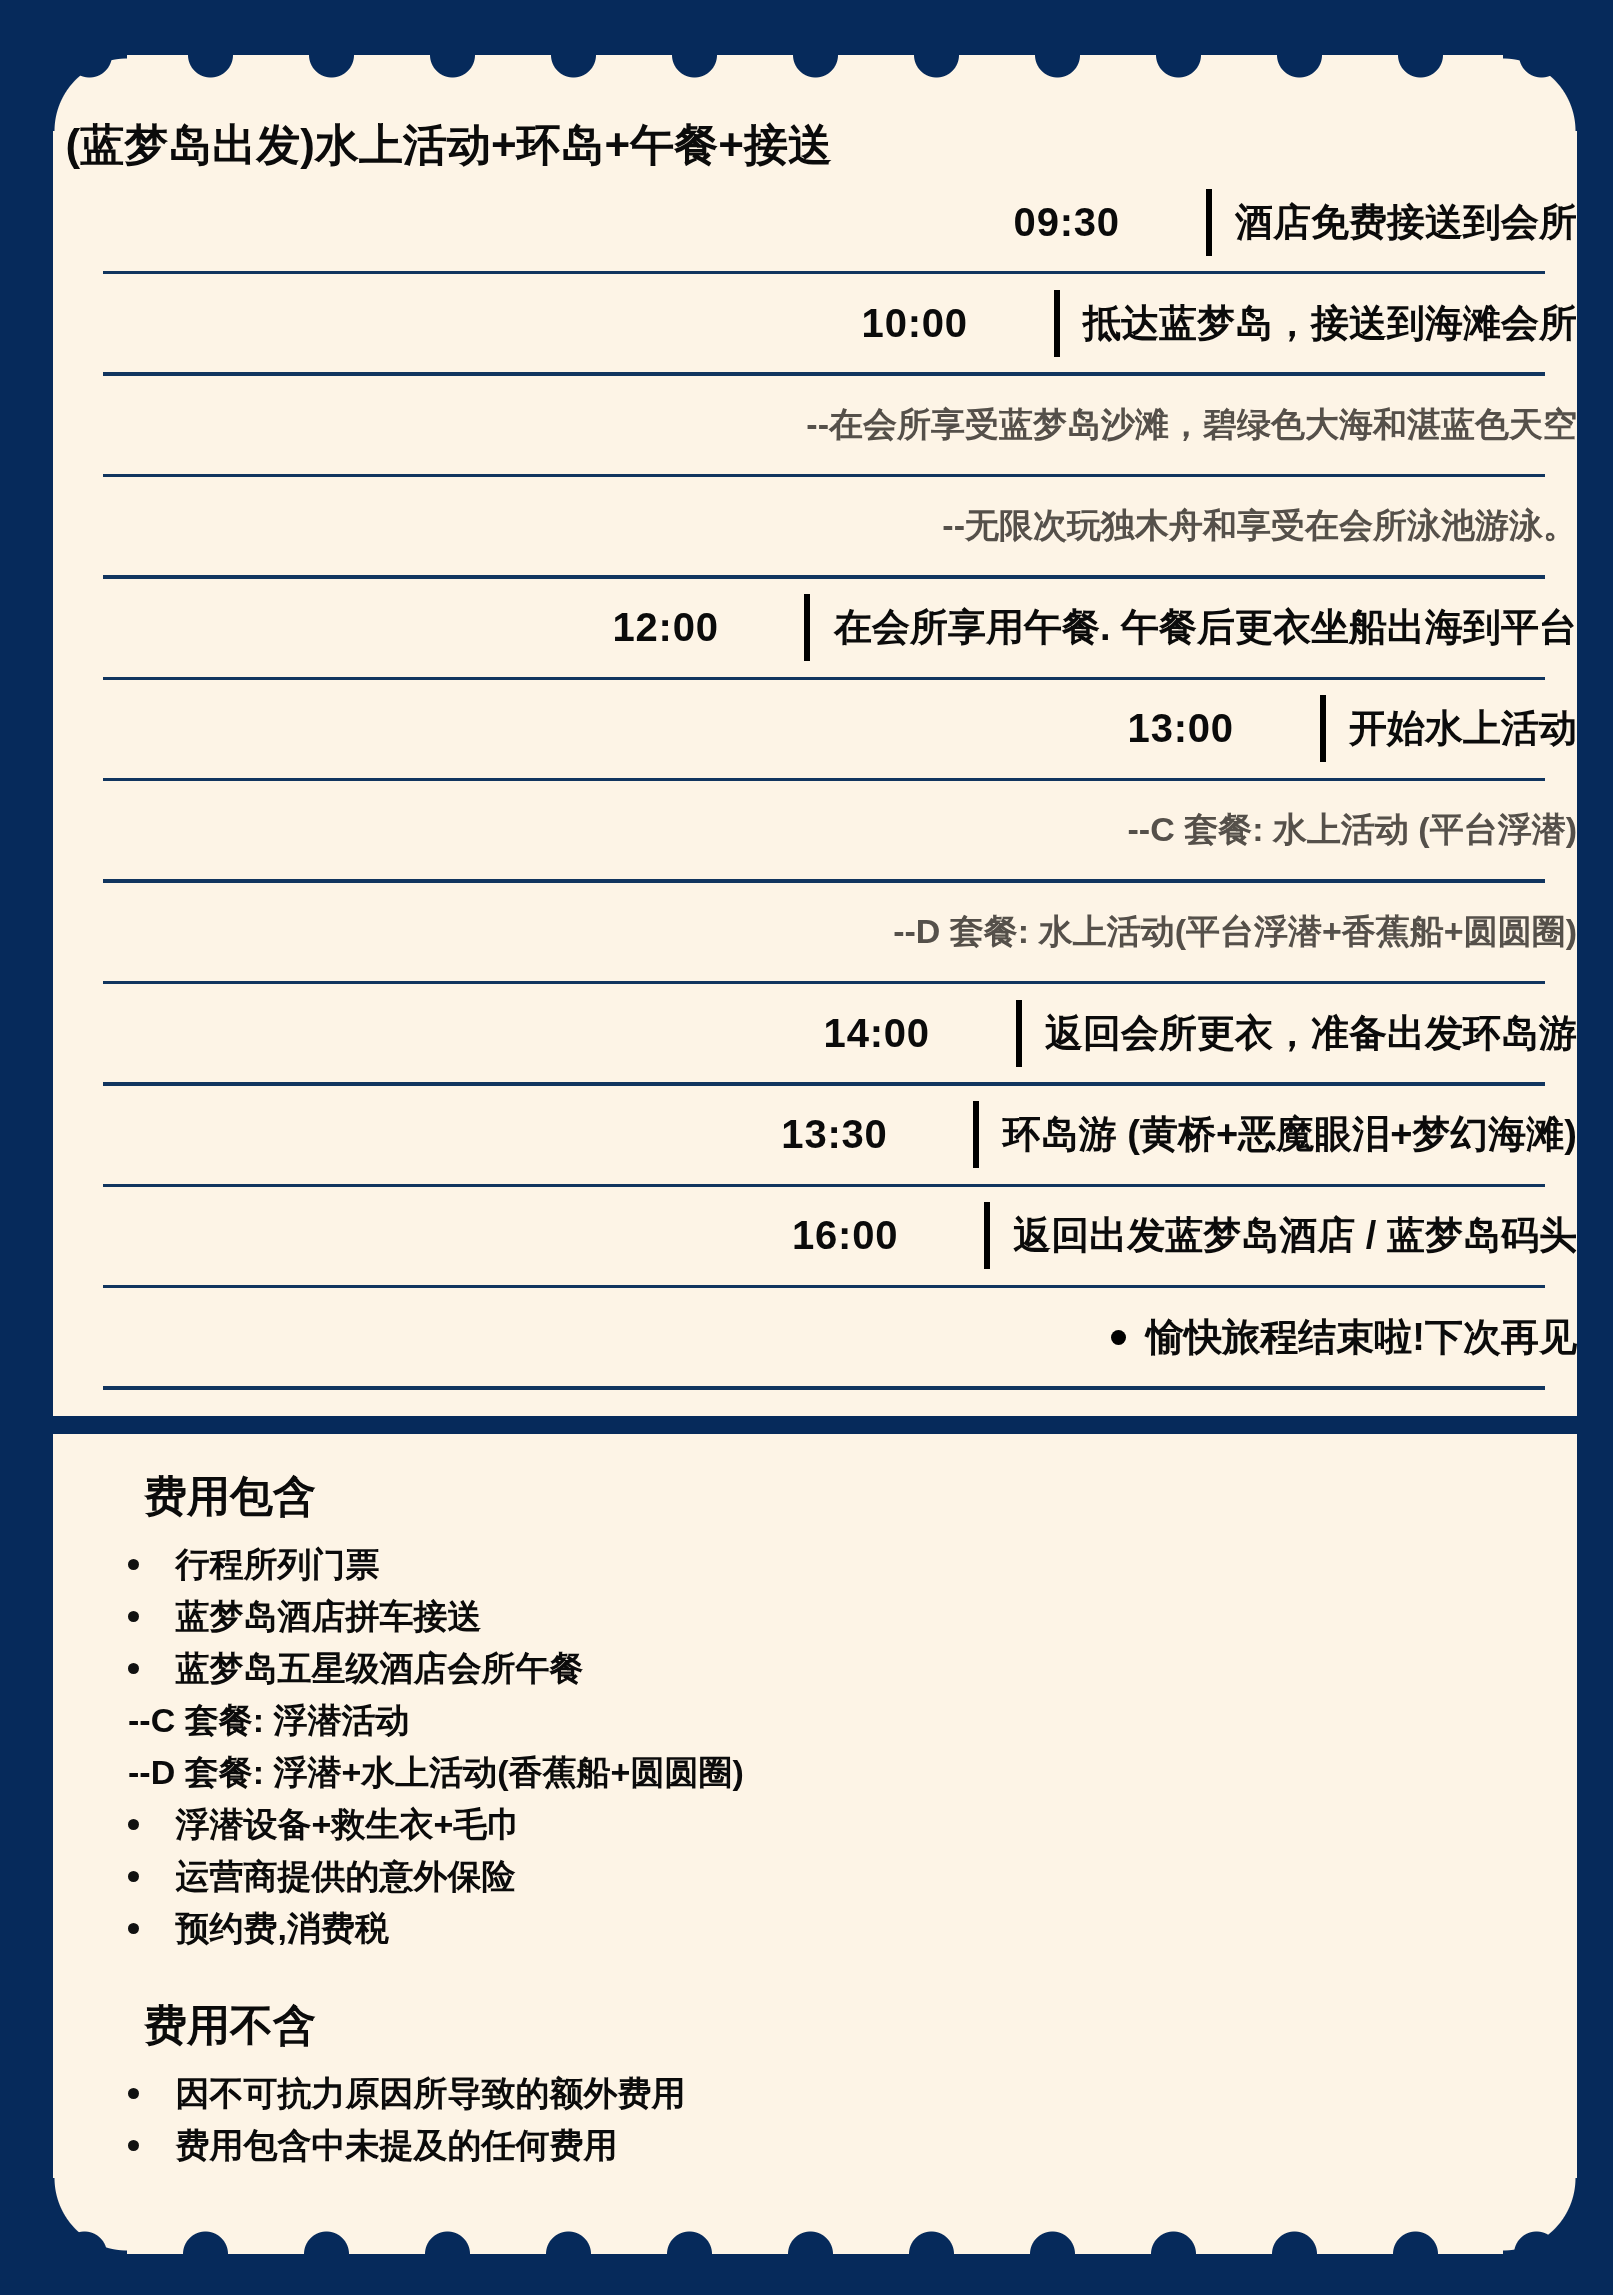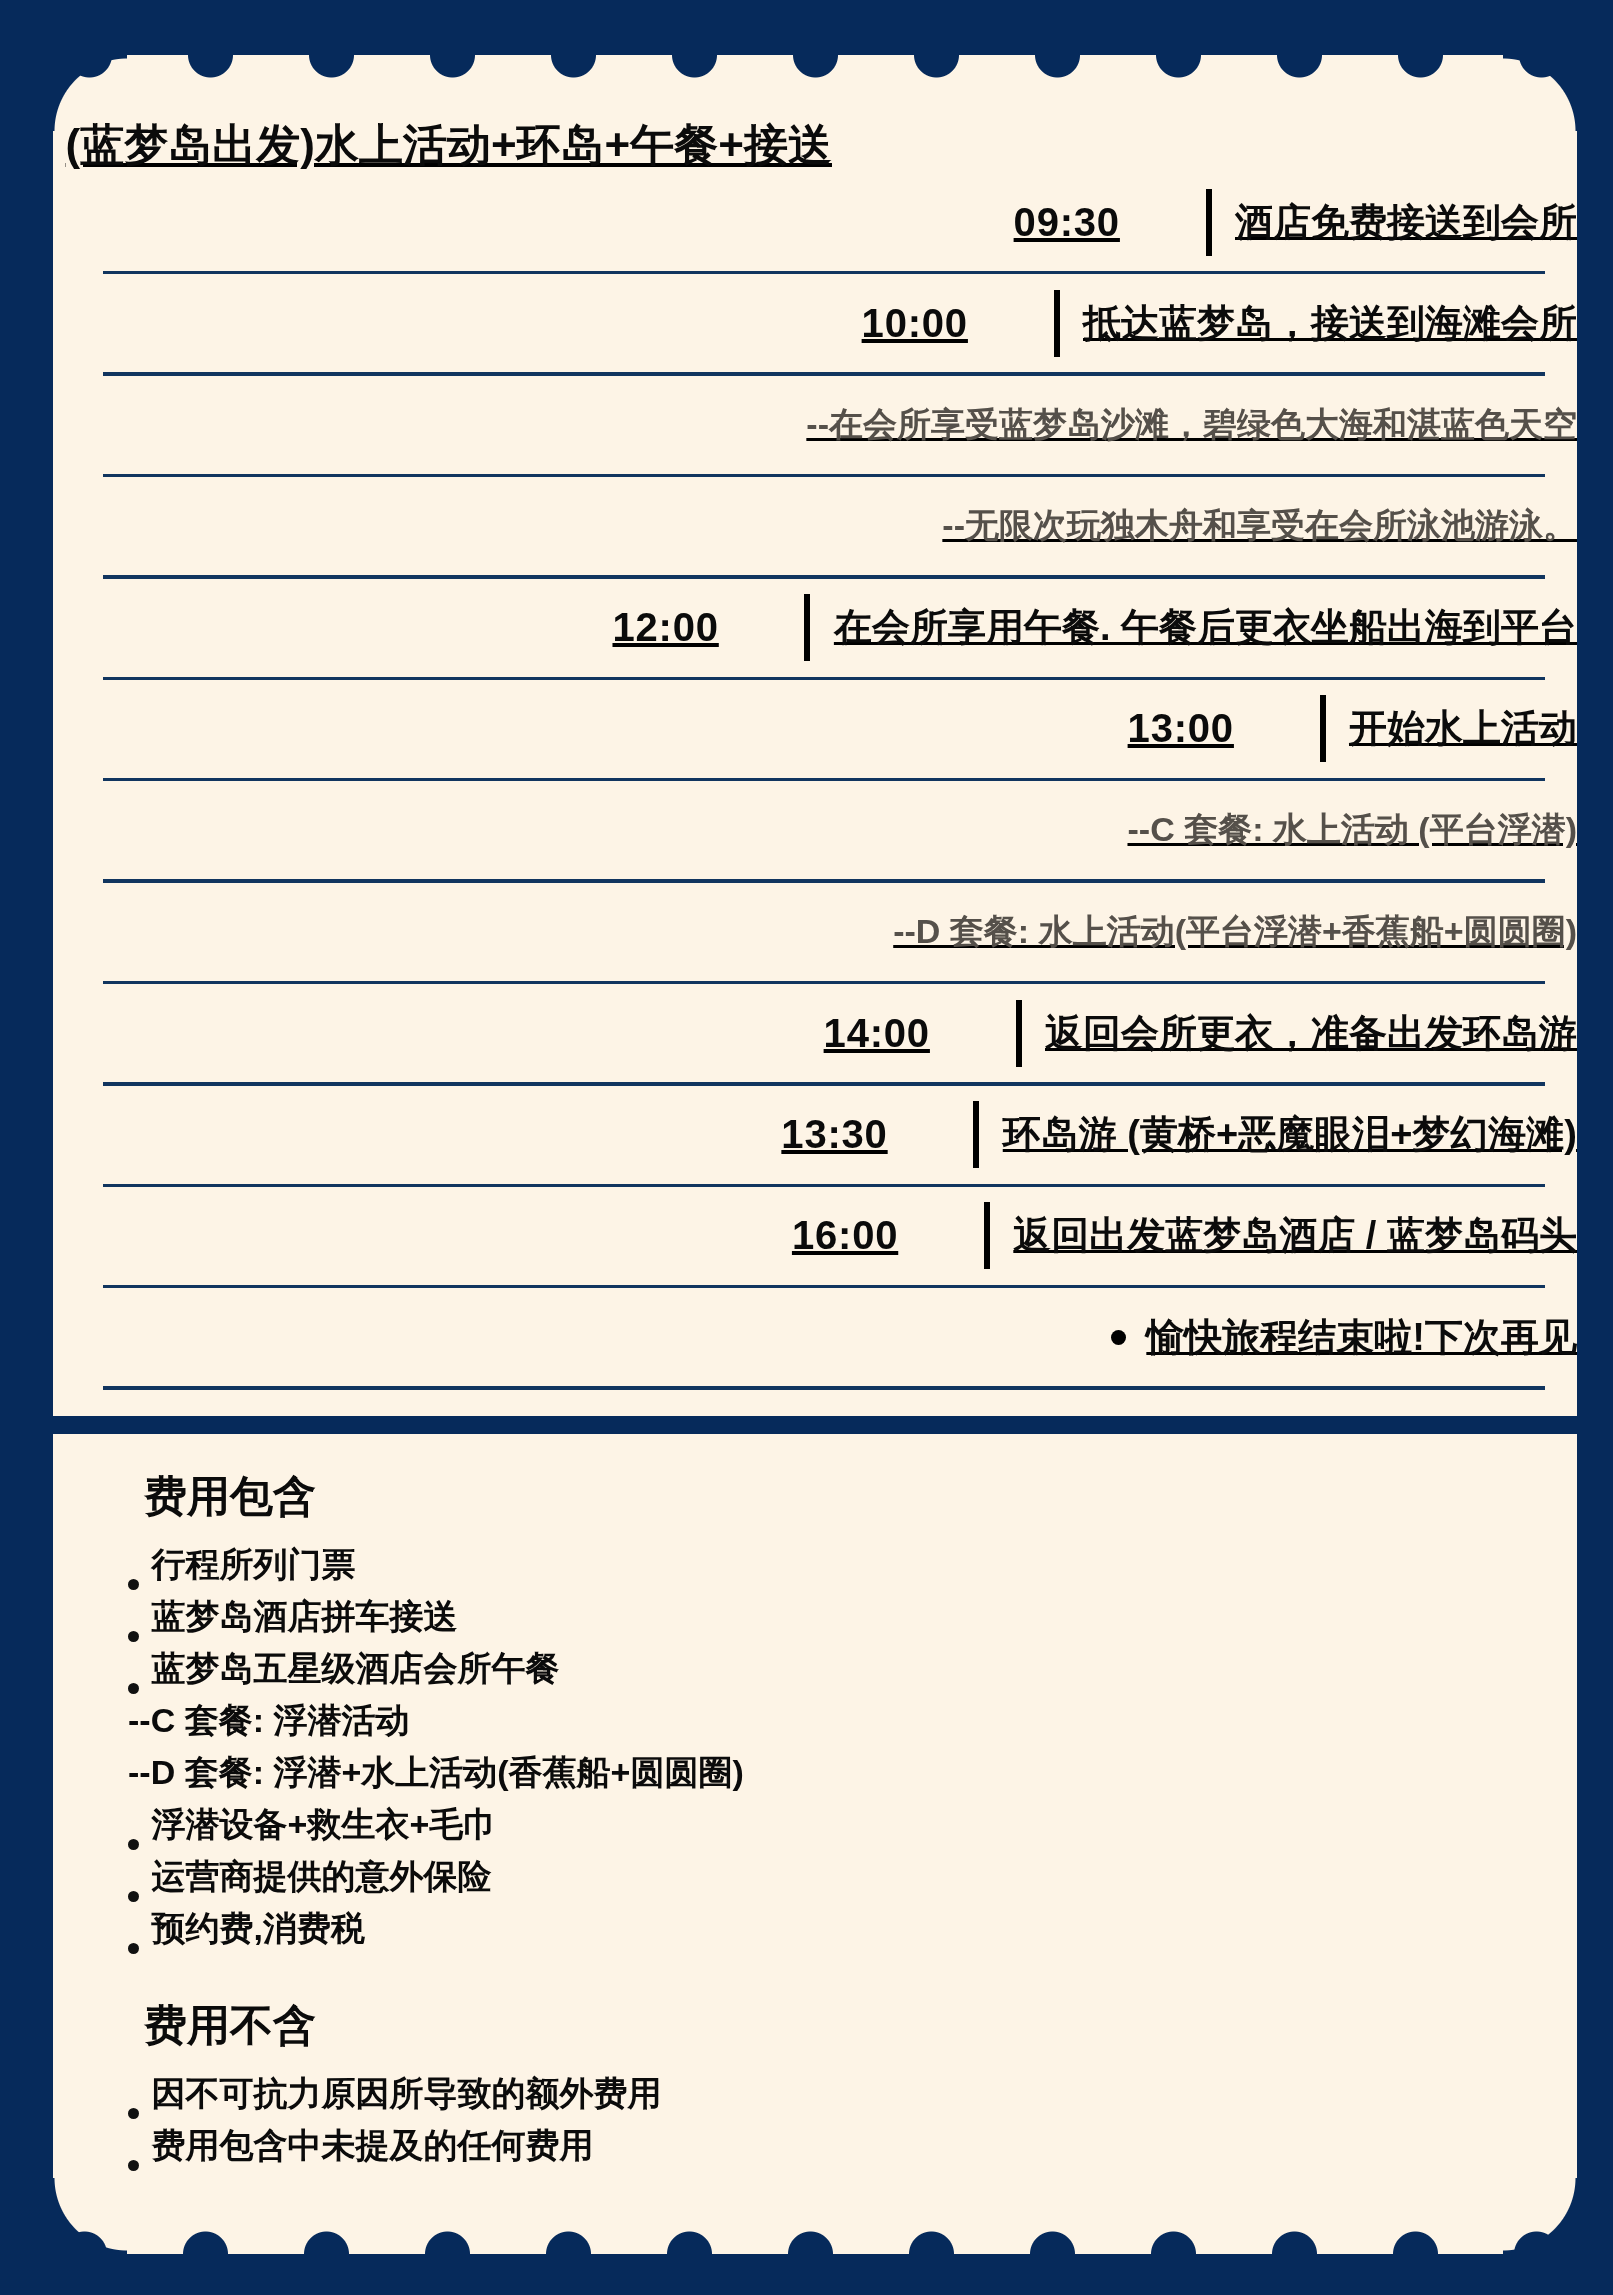--- a/index.html
+++ b/index.html
@@ -16,21 +16,21 @@
     font-family:"Liberation Sans","DejaVu Sans",sans-serif;
     overflow:hidden;position:relative;
   }
   .stage{position:absolute;inset:0;background:var(--navy);}
 
   
   .panel{
     position:absolute;left:53px;width:1524px;
     background:var(--cream);
   }
-  .panel-top{top:55px;height:1361px;text-decoration:underline;}
+  .panel-top{top:55px;height:1361px;}
   .panel-bottom{top:1434px;height:820px;}
 
   
   .perf-top{
     position:absolute;top:0;left:0;right:0;height:25px;
     background-image:radial-gradient(23px at 50% 0%, var(--navy) 22px, rgba(6,42,91,0) 23px);
     background-size:121px 25px;
     background-repeat:repeat-x;
     background-position:97px 0;
     pointer-events:none;
@@ -93,21 +93,21 @@
 
   
   .fees{
     padding:20px 34px 0 75px;box-sizing:border-box;color:var(--ink);
   }
   .fee-header{
     font-size:43px;font-weight:700;line-height:52px;margin:16px;
   }
   .fee-header.second{margin-top:45px;}
   .fee-line{
-    display:flex;align-items:flex-end;line-height:52px;height:52px;
+    display:flex;align-items:center;line-height:52px;height:52px;gap:24px;
   }
   .fee-dot{
     width:11px;height:11px;border-radius:50%;background:#111;
     flex:none;margin-right:12.6px;
   }
   .fee-text{
     font-size:34px;font-weight:700;white-space:nowrap;
   }
 </style>
 </head>

